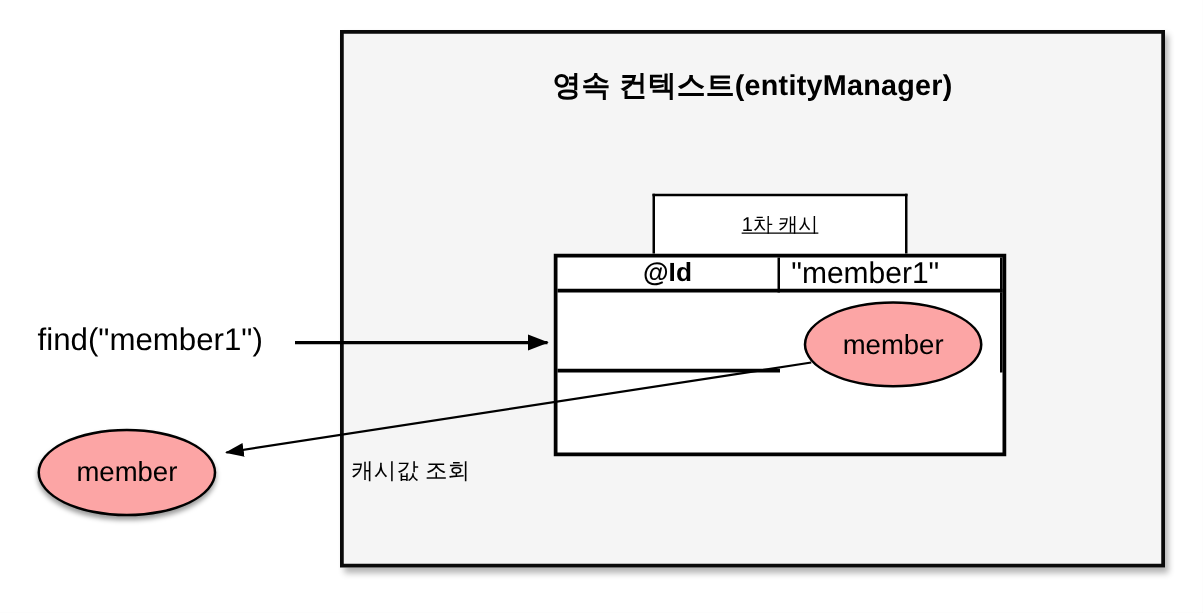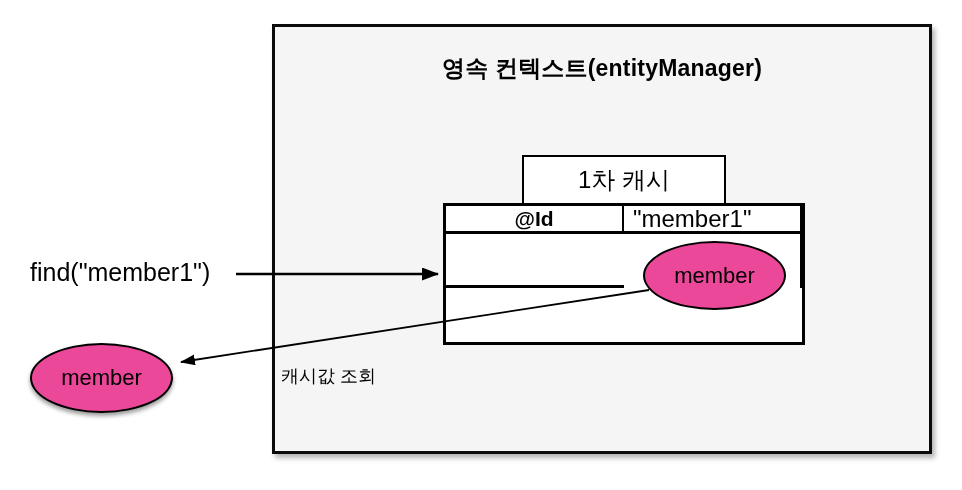--- a/index.html
+++ b/index.html
@@ -17,38 +17,39 @@
     box-shadow:3px 4px 5px rgba(0,0,0,0.30);
   }
   .diagram-title{
     position:absolute;left:272px;top:53px;width:660px;
     text-align:center;font-size:23px;font-weight:bold;letter-spacing:.2px;
   }
   .cache-box{
     position:absolute;left:522px;top:155px;width:204px;height:48px;
     background:#ffffff;border:2px solid #000;border-bottom:none;box-sizing:border-box;
     display:flex;align-items:center;justify-content:center;
-    font-size:24px;
+    font-size:16px;
+    text-decoration:underline;
   }
   .cache-table{
-    position:absolute;left:443px;top:203px;width:362px;height:142px;
+    position:absolute;left:443px;top:203px;width:362px;height:162px;
     background:#ffffff;border:3px solid #000;box-sizing:border-box;
     display:grid;grid-template-columns:1fr 1fr;grid-template-rows:28px 1fr 1fr;
   }
   .cell{box-sizing:border-box;display:flex;align-items:center;}
   .cell.col-first{border-right:2px solid #000;}
   .cell.hdr{
     justify-content:center;font-weight:bold;font-size:21px;
     border-bottom:3px solid #000;
   }
   .cell.r1{border-bottom:3px solid #000;}
   .cell.id-cell{font-size:24px;padding-left:9px;}
   .cell.entity-cell{justify-content:center;}
   .ellipse{
-    position:absolute;box-sizing:border-box;background:#ec4899;
+    position:absolute;box-sizing:border-box;background:#fca5a5;
     border:2px solid #000;border-radius:50%;
     display:flex;align-items:center;justify-content:center;
     font-size:22px;
   }
   .inner-ellipse{left:643px;top:241px;width:143px;height:69px;}
   .outer-ellipse{
     left:30px;top:343px;width:143px;height:70px;
     border-width:2.5px;
     box-shadow:0 3px 4px rgba(0,0,0,0.40);
   }

